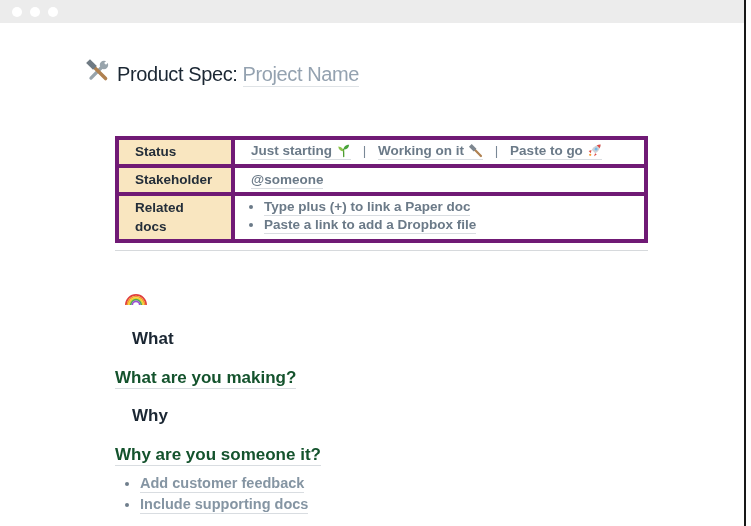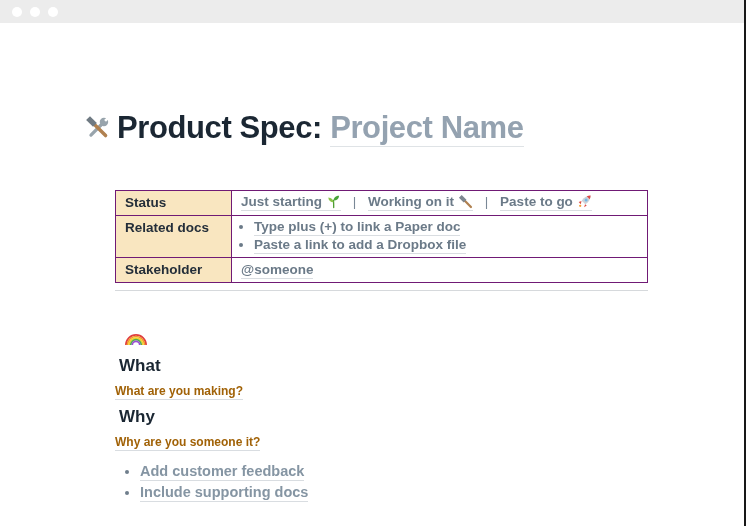--- a/index.html
+++ b/index.html
@@ -19,41 +19,41 @@
     padding-left: 12px; gap: 8px;
   }
   .dot { width: 10px; height: 10px; border-radius: 50%; background: #ffffff; }
   .window-edge {
     position: absolute; left: 744px; top: 0;
     width: 2px; height: 526px; background: #181818;
   }
   .page { padding-left: 115px; width: 744px; }
 
   h1.doc-title {
-    margin: 86px 0 0 -30px;
-    font-size: 31px; line-height: 38px; font-weight: bold;
+    margin: 32px 0 0 -30px;
+    font-size: 20px; line-height: 38px; font-weight: normal;
     color: #1b2733; letter-spacing: -0.4px;
     white-space: nowrap;
   }
   h1 .ticon svg { vertical-align: -3px; margin-right: 6px; }
   .title-ph {
     color: #94a2b0;
     border-bottom: 1px solid #dfe3e6;
     padding-bottom: 1px;
   }
 
   table.info-table {
     border-collapse: collapse; table-layout: fixed;
     width: 533px; margin-top: 43px;
     font-size: 13.5px;
   }
   .info-table th, .info-table td {
-    border: 1px solid #701a75;
+    border: 4px solid #701a75;
     vertical-align: top;
-    padding: 2px 9px 3px;
+    padding: 2px 16px 3px;
     text-align: left;
   }
   .info-table th {
     width: 116px;
     background: #f9e6c0;
     color: #242e39; font-weight: bold;
     line-height: 19px;
   }
   .info-table td { color: #6b7a88; line-height: 19px; }
   .u { border-bottom: 1px solid #d9dde1; padding-bottom: 1px; font-weight: bold; }
@@ -67,28 +67,28 @@
   .divider { width: 533px; height: 1px; background: #d6d9dc; margin-top: 7px; }
 
   h2.sec {
     margin: 28px 0 0;
     font-size: 26px; line-height: 32px; font-weight: bold;
     color: #1b2733; letter-spacing: -0.3px;
   }
   h2.sec svg { vertical-align: -2px; margin-left: 9px; }
   h3.sub {
     font-size: 17px; line-height: 22px; font-weight: bold;
-    color: #1b2733; margin: 4px;
+    color: #1b2733; margin: 17px;
   }
   .mt8 { margin-top: 8px; }
   .mt30 { margin-top: 30px; }
   p.ph-line {
     margin: 2px 0 0;
-    font-size: 12px; line-height: 21px;
-    color: #a16207;
+    font-size: 17px; line-height: 21px;
+    color: #14532d;
   }
   ul.body-ul {
     margin: 8px; padding-left: 17px;
     font-size: 14.5px; line-height: 21px;
     color: #8595a3;
   }
   ul.body-ul li::marker { color: #6f7e8c; }
 </style>
 </head>
 <body>
@@ -134,32 +134,32 @@
             <path d="M14.5 1.5 C10.5 1.7 7 3.6 5 7.2 L8.8 11 C12.4 9 14.3 5.5 14.5 1.5 Z" fill="#cdd3d8"></path>
             <path d="M14.5 1.5 C13 1.6 11.6 1.9 10.4 2.4 L13.6 5.6 C14.1 4.4 14.4 3 14.5 1.5 Z" fill="#dd4b44"></path>
             <circle cx="9.7" cy="6.3" r="1.6" fill="#74b8e8"></circle>
             <polygon points="4.8,7.5 1.8,8.4 4,11" fill="#dd4b44"></polygon>
             <polygon points="8.6,11 7.6,14 10.4,12.2" fill="#dd4b44"></polygon>
             <circle cx="3.4" cy="12.6" r="1.2" fill="#f59d33"></circle>
           </svg></span>
         </td>
       </tr>
       <tr>
+        <th>Stakeholder</th>
+        <td>
+          <span class="u">@someone</span>
+        </td>
+      </tr>
+      <tr>
         <th>Related docs</th>
         <td>
           <ul class="t-ul">
             <li><span class="u">Type plus (+) to link a Paper doc</span></li>
             <li><span class="u">Paste a link to add a Dropbox file</span></li>
           </ul>
-        </td>
-      </tr>
-      <tr>
-        <th>Stakeholder</th>
-        <td>
-          <span class="u">@someone</span>
         </td>
       </tr>
     </tbody>
       </table>
 
     <div class="divider"></div>
 
     <h2 class="sec"><svg width="24" height="17" viewBox="0 0 24 16">
       <path d="M1.9 15.5 A10.1 10.1 0 0 1 22.1 15.5" stroke="#e03e3e" stroke-width="1.7" fill="none"></path>
       <path d="M3.5 15.5 A8.5 8.5 0 0 1 20.5 15.5" stroke="#f2982a" stroke-width="1.7" fill="none"></path>

